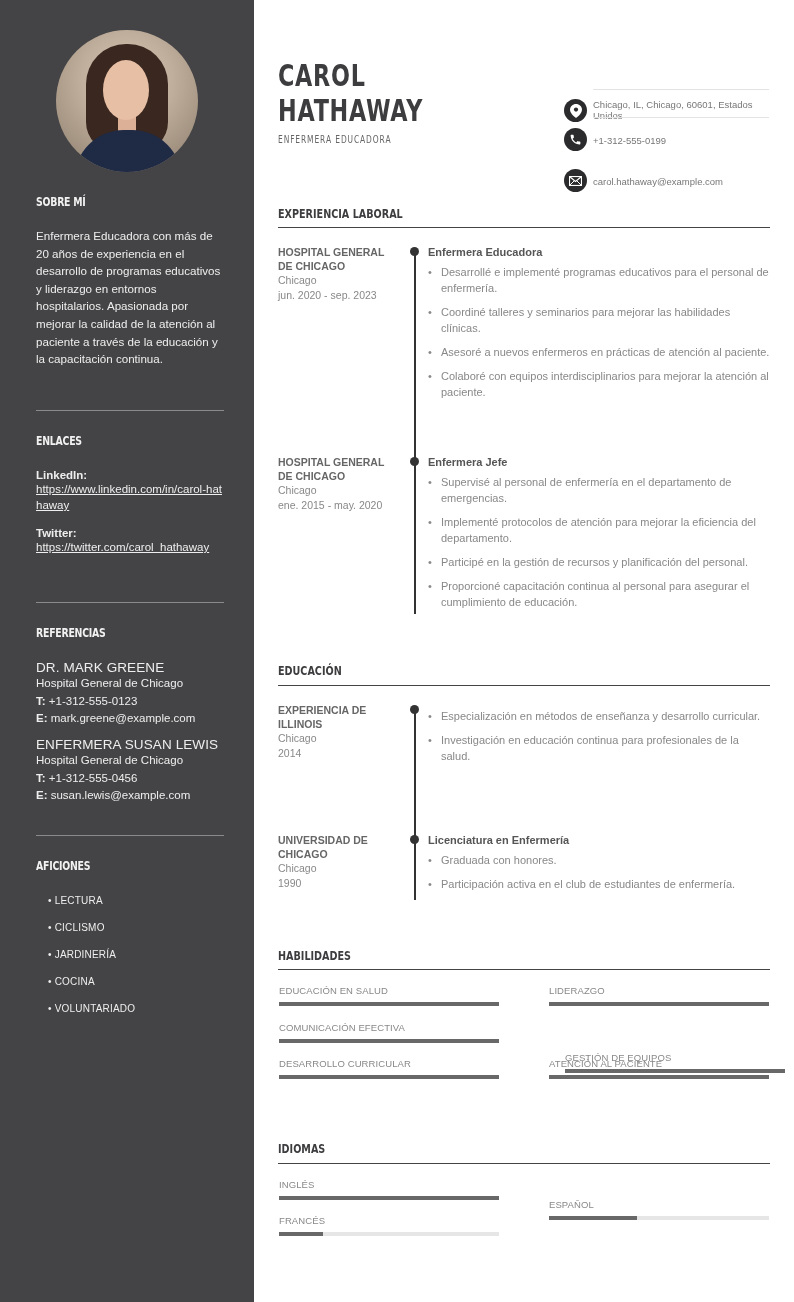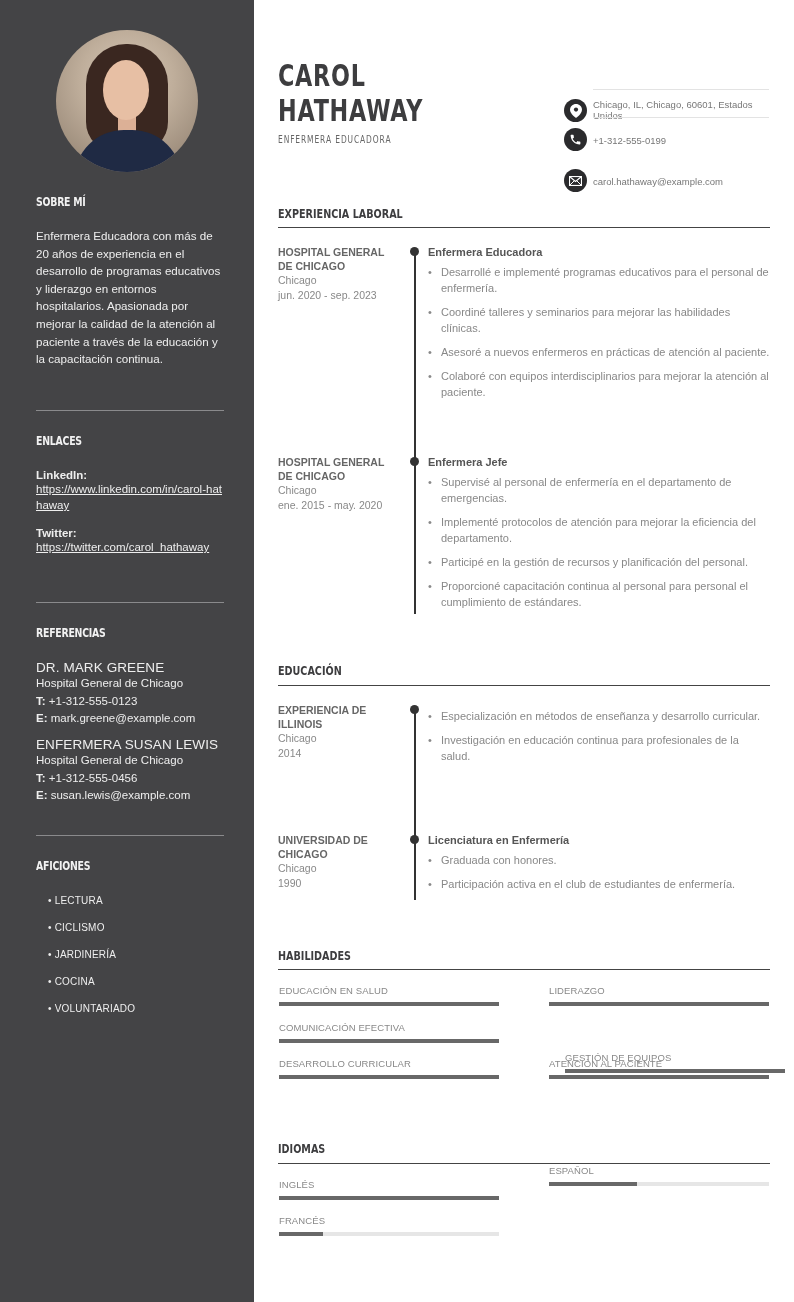--- a/index.html
+++ b/index.html
@@ -205,21 +205,21 @@
     <div class="loc">Chicago</div>
     <div class="date">ene. 2015 - may. 2020</div>
   </div>
   <div class="timeline-dot" style="top:2px;"></div>
   <div class="entry-right">
     <div class="role">Enfermera Jefe</div>
     <ul class="bullets">
       <li>Supervisé al personal de enfermería en el departamento de emergencias.</li>
       <li>Implementé protocolos de atención para mejorar la eficiencia del departamento.</li>
       <li>Participé en la gestión de recursos y planificación del personal.</li>
-      <li>Proporcioné capacitación continua al personal para personal el cumplimiento de estándares.</li>
+      <li>Proporcioné capacitación continua al personal para asegurar el cumplimiento de educación.</li>
     </ul>
   </div>
 </div>
 
 <div class="sec-title" style="top:663px;">EDUCACIÓN</div>
 <div class="sec-rule" style="top:685px;"></div>
 
 <div class="timeline-line" style="left:414px; top:710px; height:190px;"></div>
 
 <div class="entry" style="top:703px;">
@@ -295,21 +295,21 @@
 
 <div class="sec-title" style="top:1141px;">IDIOMAS</div>
 <div class="sec-rule" style="top:1163px;"></div>
 
 <div class="skill" style="left:279px; top:1179px;">
   <div class="skill-label">INGLÉS</div>
   <div class="skill-bar">
       <div class="skill-fill" style="width:100%;"></div>
     </div>
 </div>
-<div class="skill" style="left:549px; top:1165px;">
+<div class="skill" style="left:549px; top:1199px;">
   <div class="skill-label">ESPAÑOL</div>
   <div class="skill-bar">
       <div class="skill-fill" style="width:40%;"></div>
     </div>
 </div>
 <div class="skill" style="left:279px; top:1215px;">
   <div class="skill-label">FRANCÉS</div>
   <div class="skill-bar">
       <div class="skill-fill" style="width:20%;"></div>
     </div>

